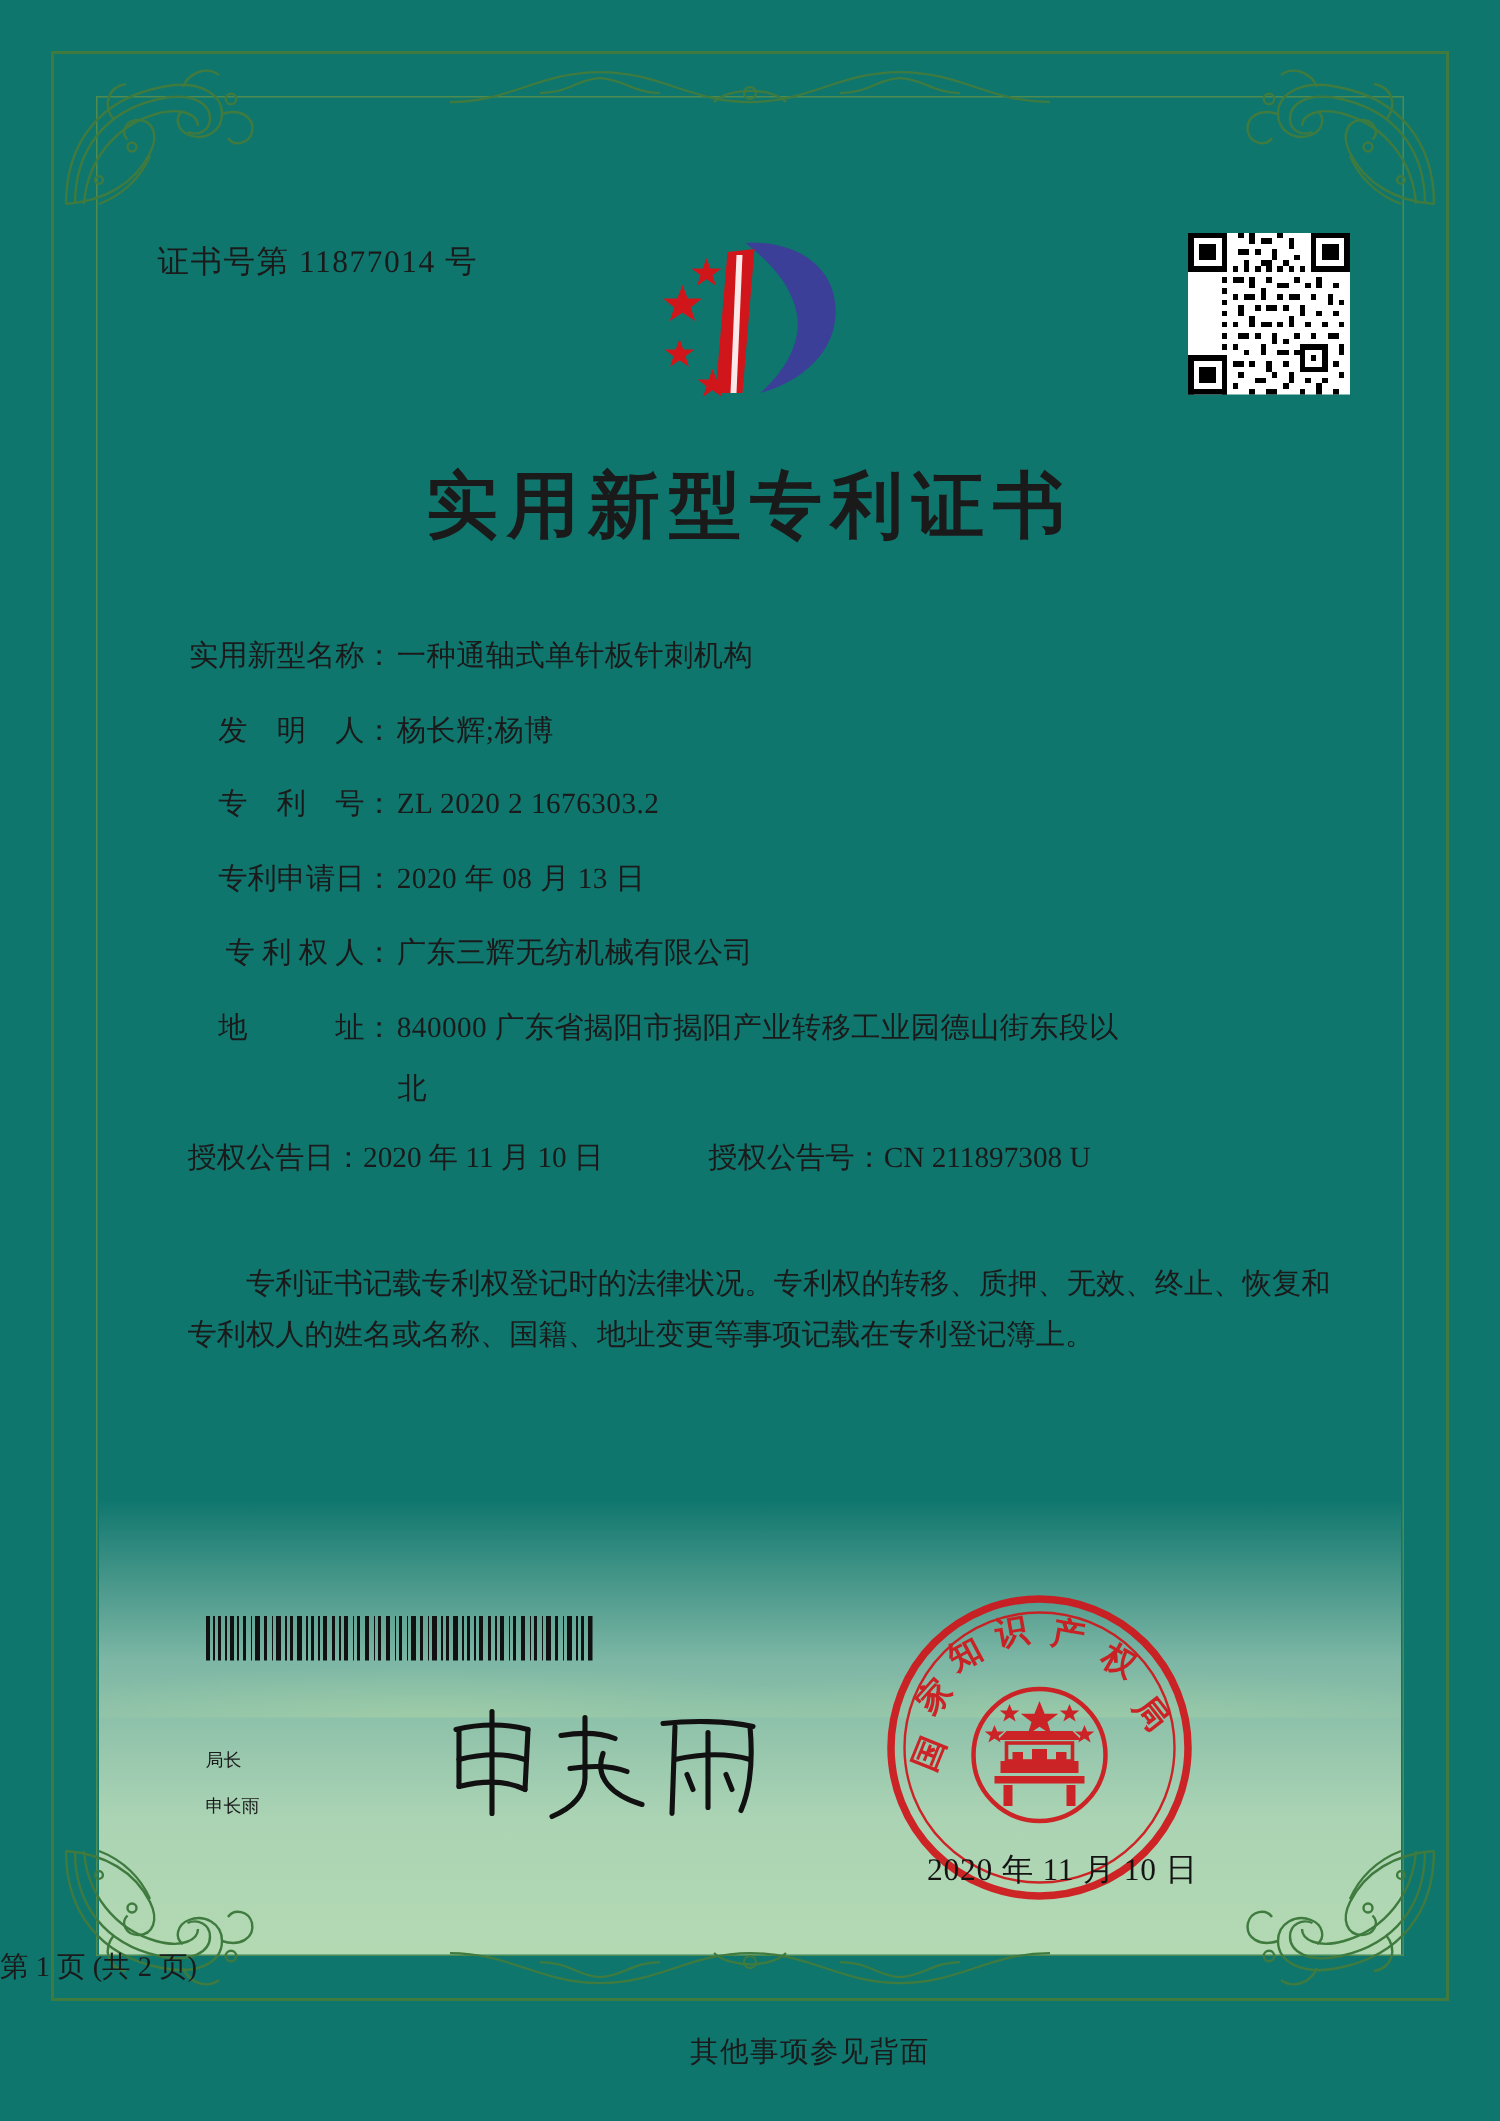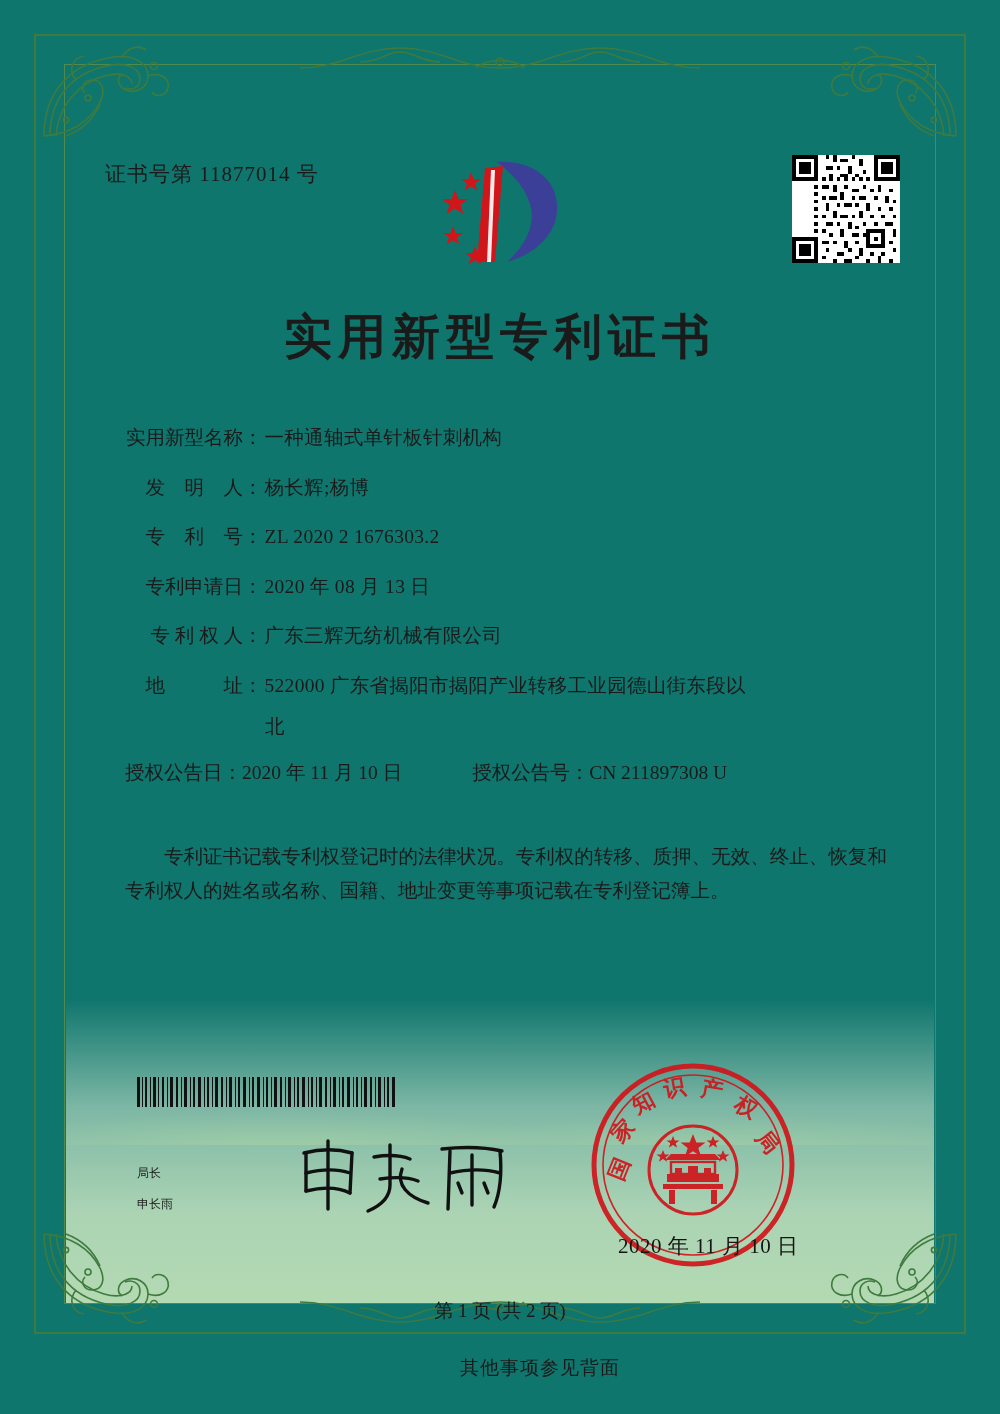--- a/index.html
+++ b/index.html
@@ -188,21 +188,20 @@
     font-size: 21px;
     letter-spacing: 0.5px;
     color: #141414;
   }
 
   
   .page-foot {
     position: absolute;
     left: 0; top: 1298px;
     width: 1000px;
-    text-align: center;
     font-size: 19px;
   }
   .back-note {
     position: absolute;
     left: 0; top: 1355px;
     width: 1000px;
     text-align: center;
     font-size: 19px;
     letter-spacing: 1px;
     padding-left: 40px;
@@ -483,21 +482,21 @@
 
     <div class="field-row">
       <span class="field-label">专 利 权 人</span>
       <span class="field-colon">：</span>
       <span class="field-value">广东三辉无纺机械有限公司</span>
     </div>
 
     <div class="field-row addr-row">
       <span class="field-label">地　　　址</span>
       <span class="field-colon">：</span>
-      <span class="field-value">522000 广东省揭阳市揭阳产业转移工业园德山街东段以</span>
+      <span class="field-value">840000 广东省揭阳市揭阳产业转移工业园德山街东段以</span>
     </div>
     <div class="addr-cont">北</div>
 
     <div class="grant-row">
       <span>授权公告日</span>
       <span>：</span>
       <span>2020 年 11 月 10 日</span>
       <span class="grant-right">授权公告号</span>
       <span>：</span>
       <span>CN 211897308 U</span>

